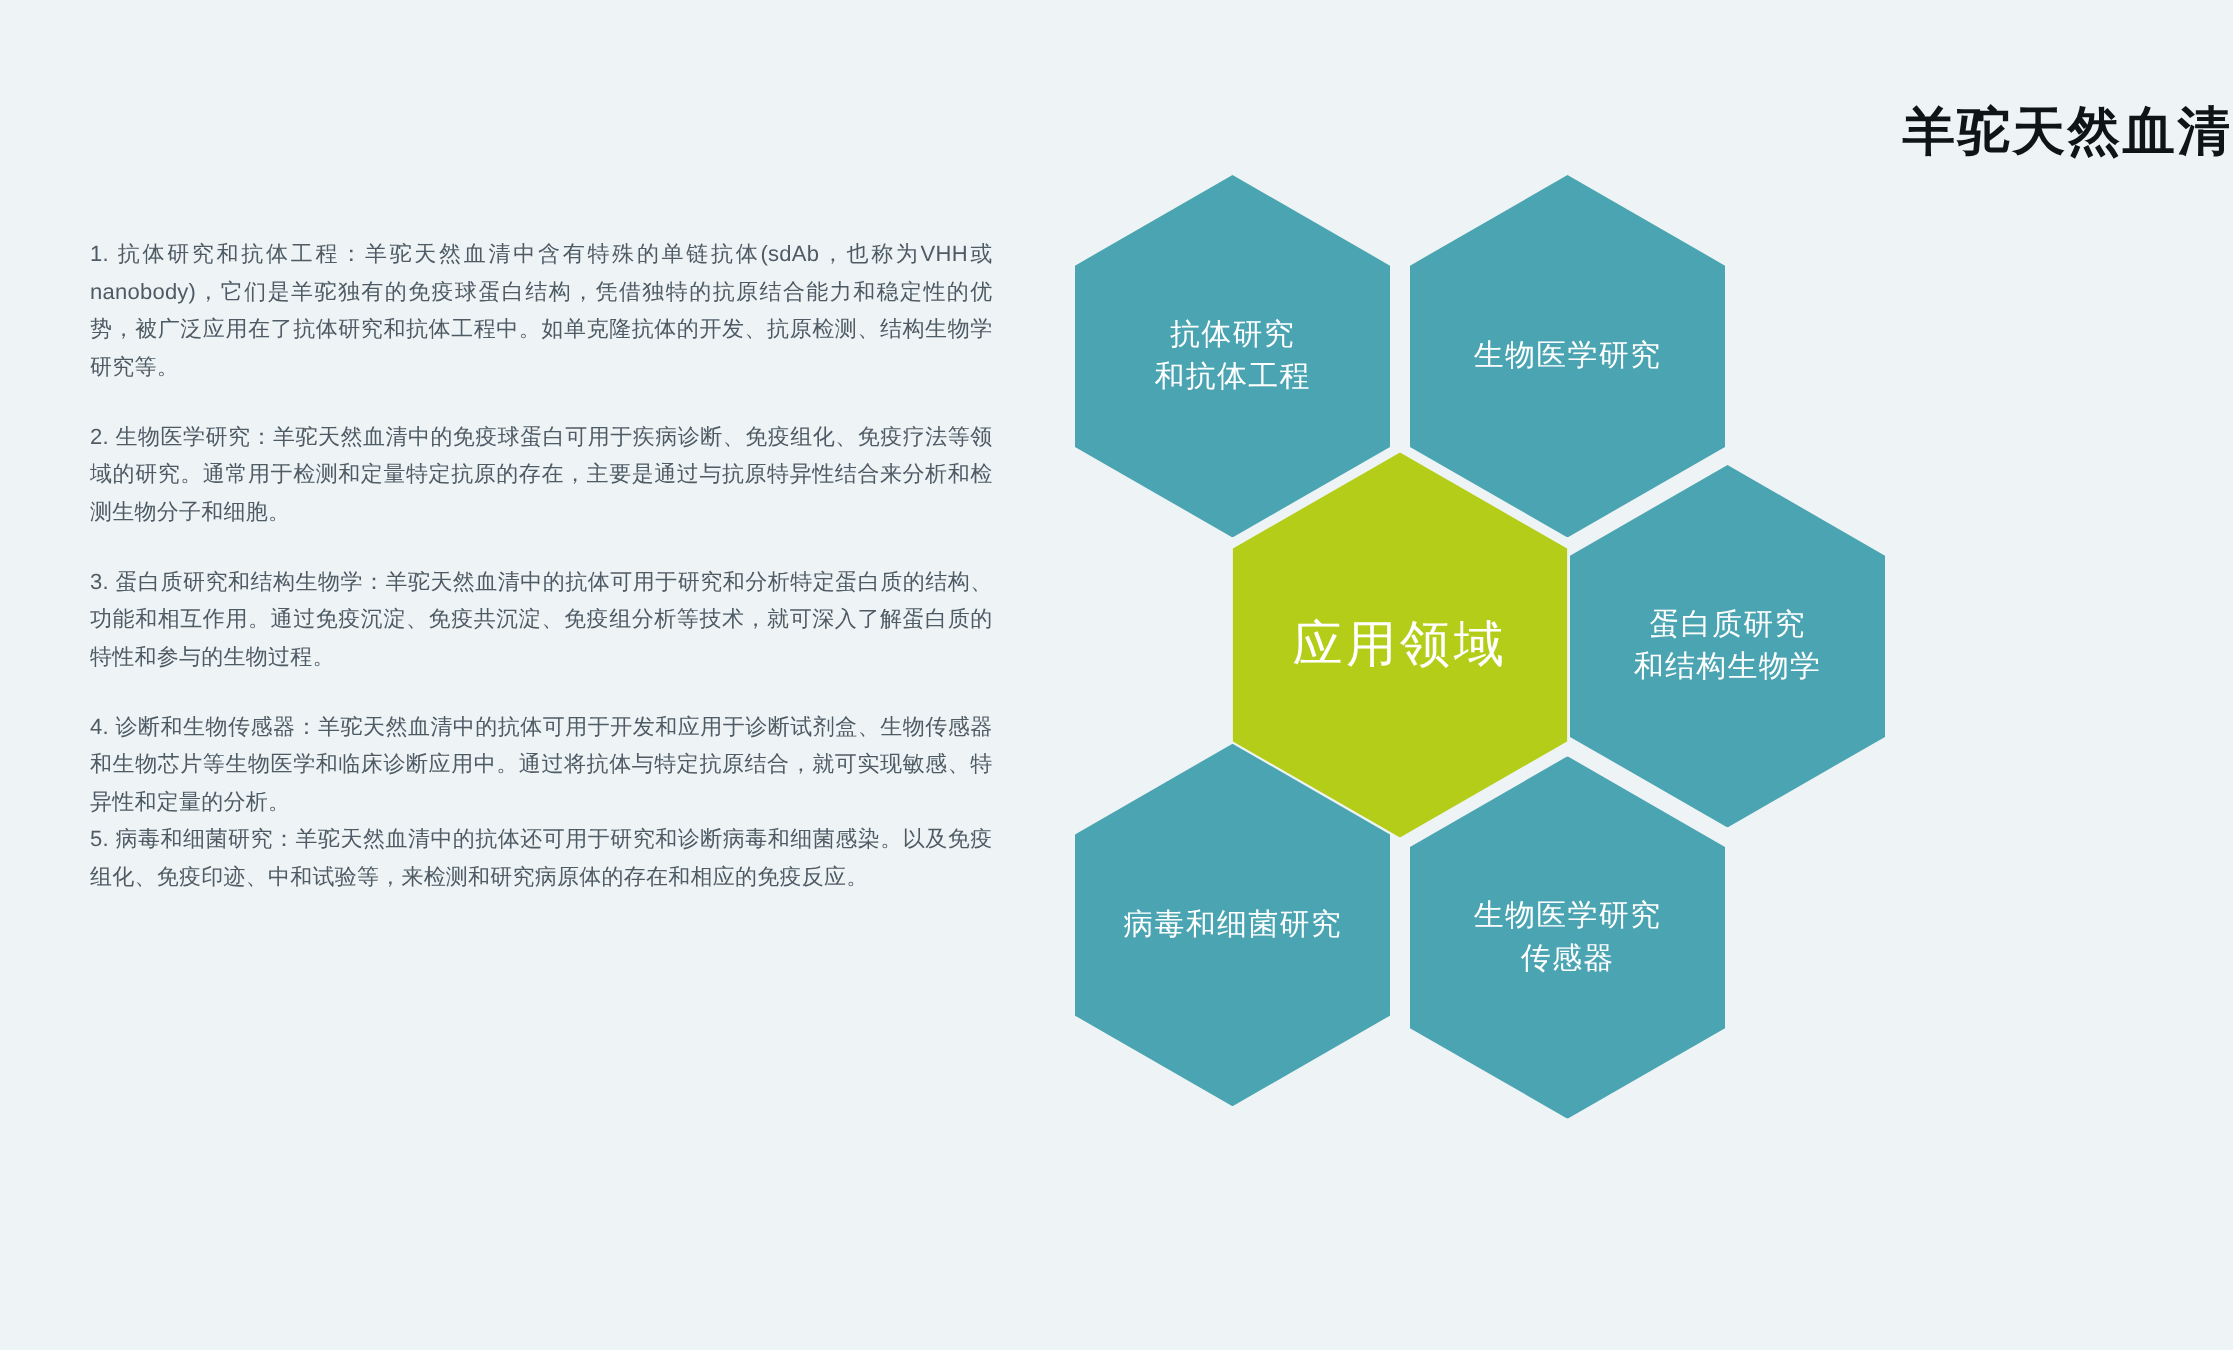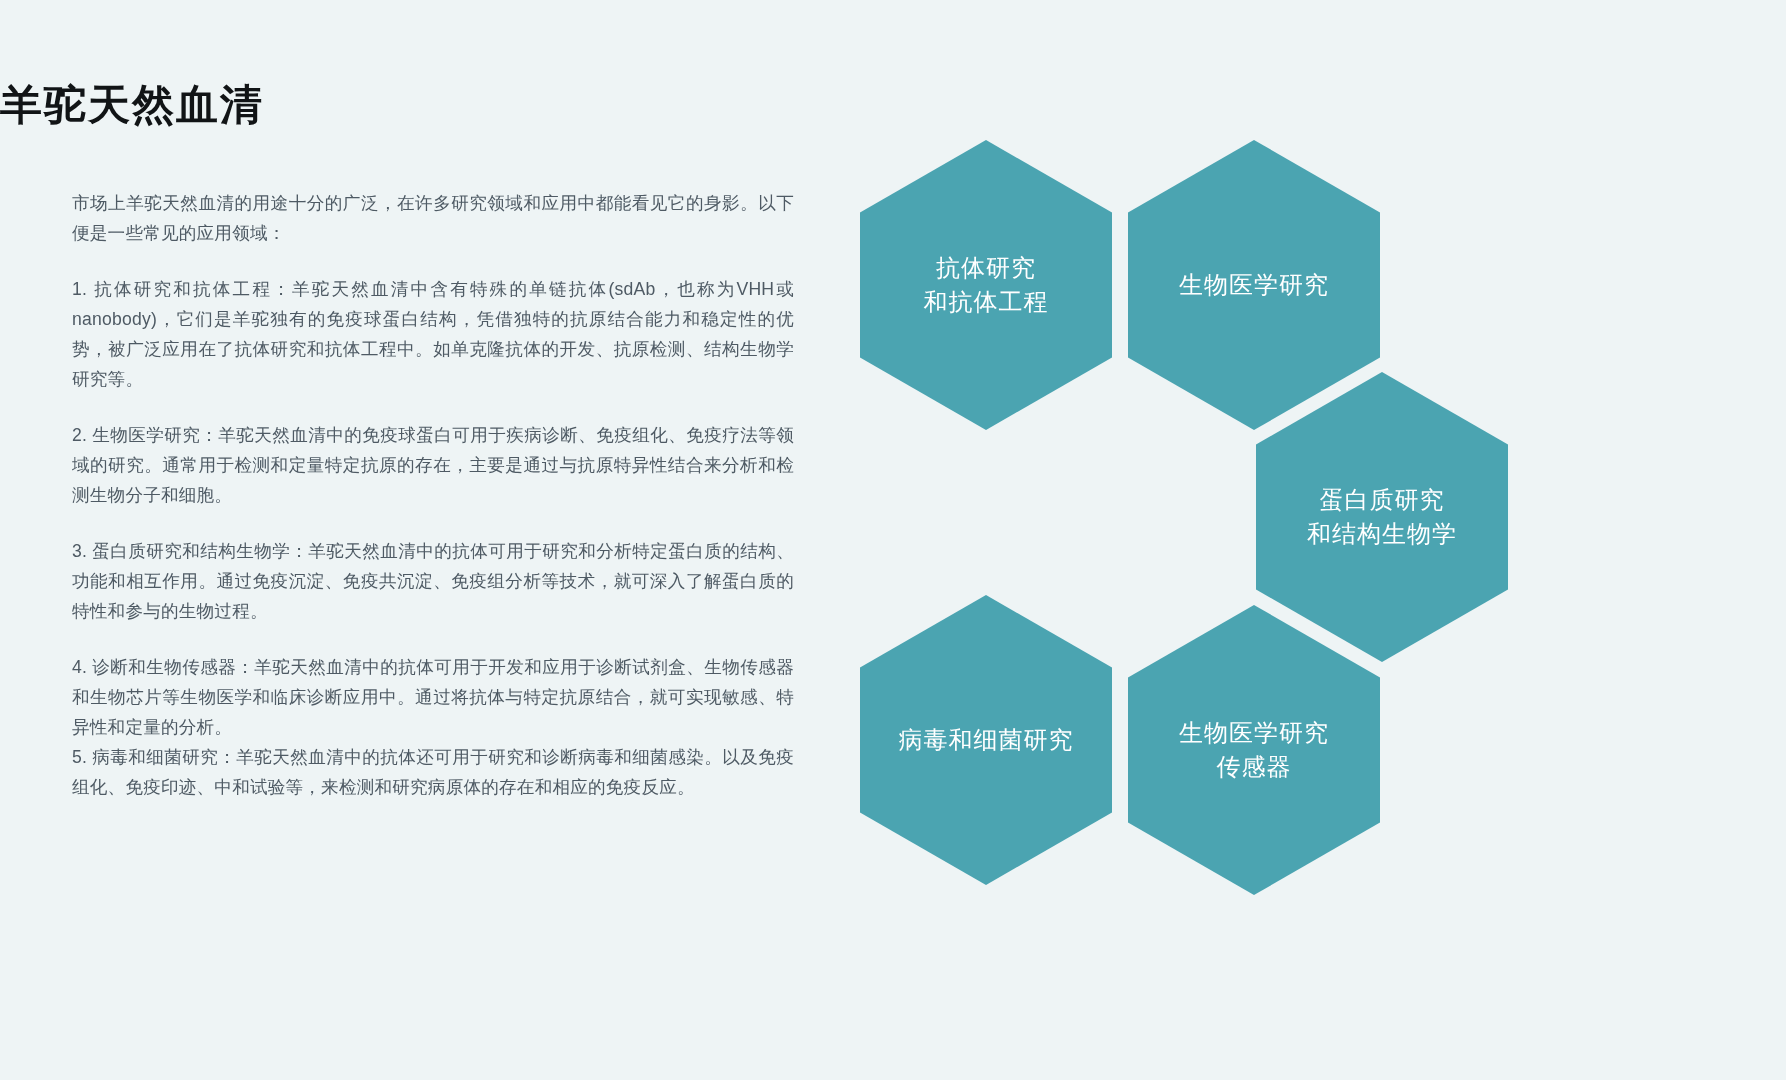--- a/index.html
+++ b/index.html
@@ -12,21 +12,21 @@
     background: #eef4f5;
     font-family: "Liberation Sans", "DejaVu Sans", sans-serif;
     overflow: hidden;
     position: relative;
   }
   #page-title {
     position: absolute;
     top: 52px;
     left: 0;
     width: 1786px;
-    text-align: left;
+    text-align: right;
     font-size: 42px;
     font-weight: 700;
     color: #111416;
     letter-spacing: 2px;
     line-height: 1.2;
   }
   #body-text {
     position: absolute;
     left: 72px;
     top: 188px;
@@ -89,39 +89,41 @@
   #hex-protein       { left: 418px; top: 242px; }
   #hex-virus         { left: 22px;  top: 465px; }
   #hex-diagnostic    { left: 290px; top: 475px; }
 </style>
 </head>
 <body>
 
 <h1 id="page-title">羊驼天然血清</h1>
 
 <div id="body-text">
-  <p>市场上羊驼天然血清的用途十分的广泛，在许多研究领域和应用中都能看见它的身影。以下便是一些常见的应用领域：</p>
   <p>1. 抗体研究和抗体工程：羊驼天然血清中含有特殊的单链抗体(sdAb，也称为VHH或nanobody)，它们是羊驼独有的免疫球蛋白结构，凭借独特的抗原结合能力和稳定性的优势，被广泛应用在了抗体研究和抗体工程中。如单克隆抗体的开发、抗原检测、结构生物学研究等。</p>
   <p>2. 生物医学研究：羊驼天然血清中的免疫球蛋白可用于疾病诊断、免疫组化、免疫疗法等领域的研究。通常用于检测和定量特定抗原的存在，主要是通过与抗原特异性结合来分析和检测生物分子和细胞。</p>
   <p>3. 蛋白质研究和结构生物学：羊驼天然血清中的抗体可用于研究和分析特定蛋白质的结构、功能和相互作用。通过免疫沉淀、免疫共沉淀、免疫组分析等技术，就可深入了解蛋白质的特性和参与的生物过程。</p>
   <p class="tight">4. 诊断和生物传感器：羊驼天然血清中的抗体可用于开发和应用于诊断试剂盒、生物传感器和生物芯片等生物医学和临床诊断应用中。通过将抗体与特定抗原结合，就可实现敏感、特异性和定量的分析。</p>
   <p>5. 病毒和细菌研究：羊驼天然血清中的抗体还可用于研究和诊断病毒和细菌感染。以及免疫组化、免疫印迹、中和试验等，来检测和研究病原体的存在和相应的免疫反应。</p>
 </div>
 
 <div id="hex-diagram">
 
   <div class="hex hex-teal" id="hex-biomedical">
     <span class="hex-label">生物医学研究</span>
   </div>
 
   <div class="hex hex-teal" id="hex-antibody">
     <span class="hex-label">抗体研究
 和抗体工程</span>
   </div>
 
+  <div class="hex hex-green" id="hex-center">
+    <span class="hex-label">应用领域</span>
+  </div>
 
   <div class="hex hex-teal" id="hex-protein">
     <span class="hex-label">蛋白质研究
 和结构生物学</span>
   </div>
 
   <div class="hex hex-teal" id="hex-virus">
     <span class="hex-label">病毒和细菌研究</span>
   </div>
 

